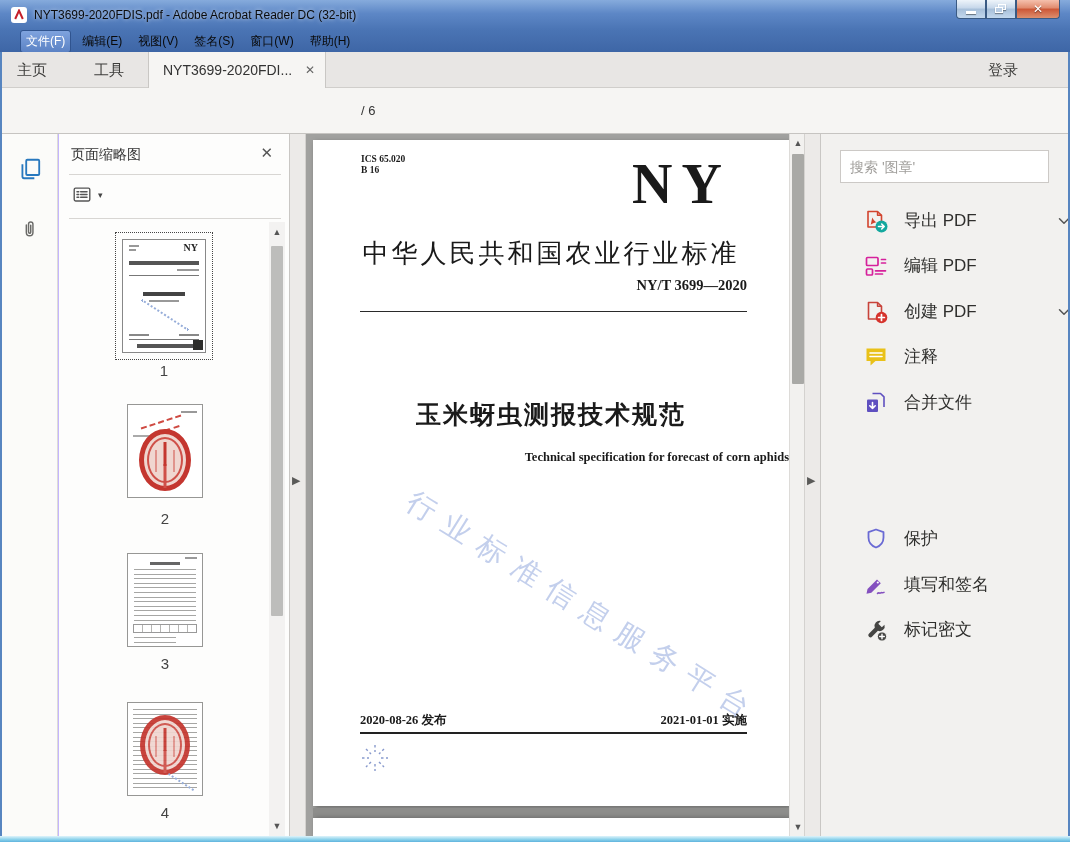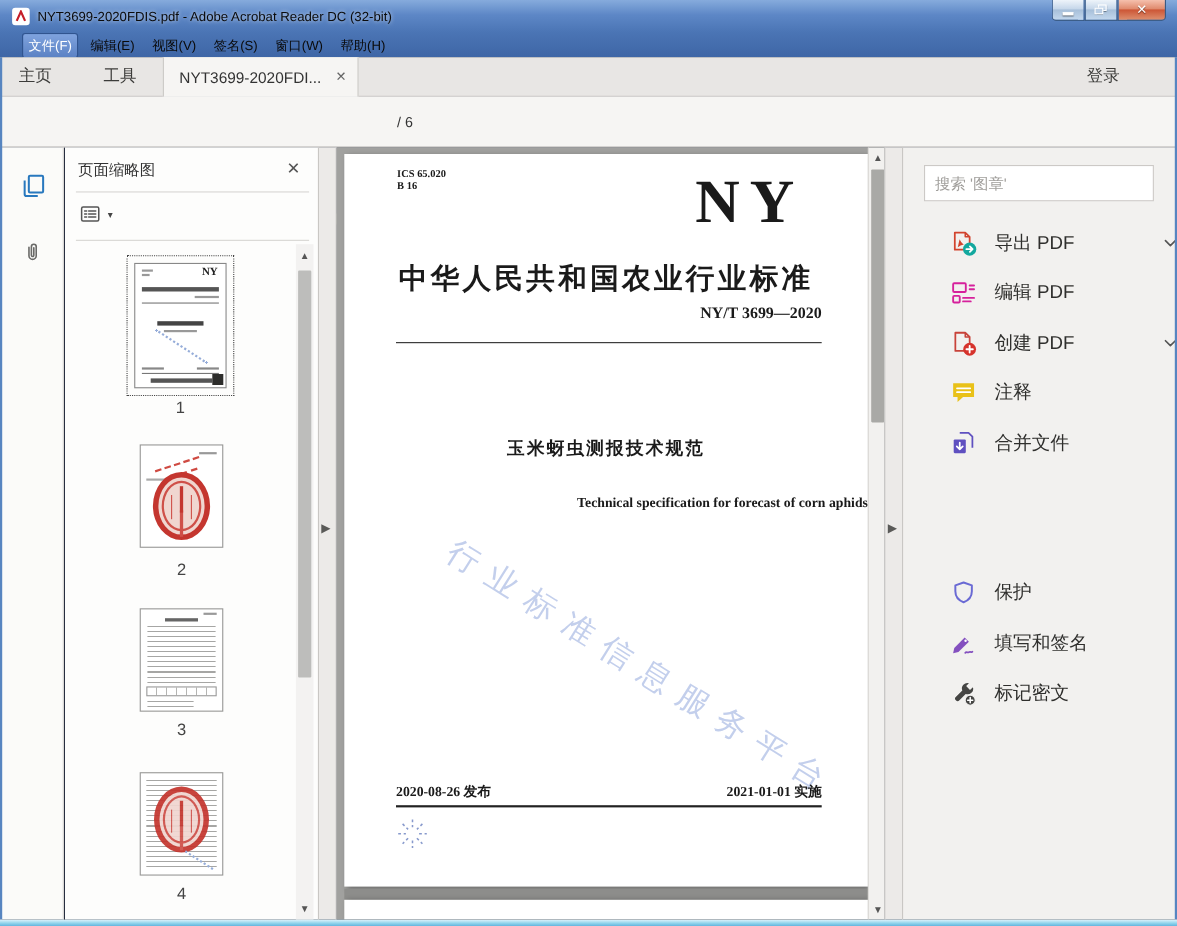--- a/index.html
+++ b/index.html
@@ -1,18 +1,18 @@
 <!DOCTYPE html>
 <html><head>
 <meta charset="utf-8">
 <style>
   html,body{margin:0;padding:0;background:#555;}
   *{box-sizing:border-box;}
   #app{position:relative;width:1070px;height:842px;overflow:hidden;
-       font-family:"Liberation Sans","DejaVu Sans",sans-serif;background:#0f172a;}
+       font-family:"Liberation Sans","DejaVu Sans",sans-serif;background:#c4b5fd;}
   .abs{position:absolute;}
 
   
   .titlebar{left:0;top:0;width:1070px;height:30px;
     background:linear-gradient(180deg,#86abdc 0%,#5d87c6 45%,#4a74b4 100%);}
   .titlebar .title{position:absolute;left:34px;top:8px;font-size:12px;color:#0b0b0b;
     text-shadow:0 0 4px rgba(255,255,255,.75);white-space:nowrap;}
   .pdficon{left:11px;top:7px;width:16px;height:16px;background:#fff;border-radius:3px;
     display:flex;align-items:center;justify-content:center;}
   .menubar{left:0;top:30px;width:1070px;height:22px;
@@ -92,24 +92,24 @@
   .docarea{left:306px;top:134px;width:498px;height:702px;background:#a1a19f;overflow:hidden;}
   .page{position:absolute;left:7px;top:6px;width:476px;height:666px;background:#fff;
     box-shadow:2px 2px 5px rgba(0,0,0,.35);font-family:"Liberation Serif","DejaVu Serif",serif;color:#1a1a1a;}
   .pagegap{position:absolute;left:7px;top:674px;width:476px;height:10px;background:#8d8d8b;}
   .page2top{position:absolute;left:7px;top:684px;width:476px;height:18px;background:#fff;
     box-shadow:2px 0 5px rgba(0,0,0,.3);}
   .doc-scroll{position:absolute;left:483px;top:0;width:15px;height:702px;background:#f2f1ef;border-left:1px solid #dddbd8;}
   .ics{position:absolute;left:48px;top:14px;font-size:9.5px;font-weight:700;line-height:11px;}
   .nylogo{position:absolute;right:58px;top:16px;font-size:56px;font-weight:800;letter-spacing:9px;line-height:1;}
   .stdtitle{position:absolute;left:0;right:0;top:96px;text-align:center;font-size:26px;
-    letter-spacing:3px;font-weight:700;white-space:nowrap;}
+    letter-spacing:3px;font-weight:400;white-space:nowrap;}
   .stdnum{position:absolute;right:42px;top:137px;font-size:14.5px;font-weight:700;}
   .rule1{position:absolute;left:47px;right:42px;top:171px;border-top:1.5px solid #2a2a2a;}
-  .doctitle{position:absolute;left:0;right:0;top:258px;text-align:center;font-size:16px;
+  .doctitle{position:absolute;left:0;right:0;top:258px;text-align:center;font-size:25px;
     letter-spacing:2px;font-weight:700;}
   .doctitle-en{position:absolute;left:0;right:0;top:310px;text-align:right;font-size:12.5px;font-weight:700;}
   .wm{position:absolute;left:55px;top:448px;width:430px;text-align:center;font-size:29px;
     color:#bdcaea;letter-spacing:12px;transform:rotate(32deg);white-space:nowrap;opacity:.9;}
   .d-issue{position:absolute;left:47px;top:572px;font-size:12.5px;font-weight:600;}
   .d-impl{position:absolute;right:42px;top:572px;font-size:12.5px;font-weight:600;}
   .rule2{position:absolute;left:47px;right:42px;top:592px;border-top:2px solid #222;}
   .emblem{position:absolute;left:44px;top:600px;}
   .issuer{position:absolute;left:0;right:0;top:606px;text-align:center;font-size:19px;
     font-weight:700;letter-spacing:1.5px;white-space:nowrap;}

